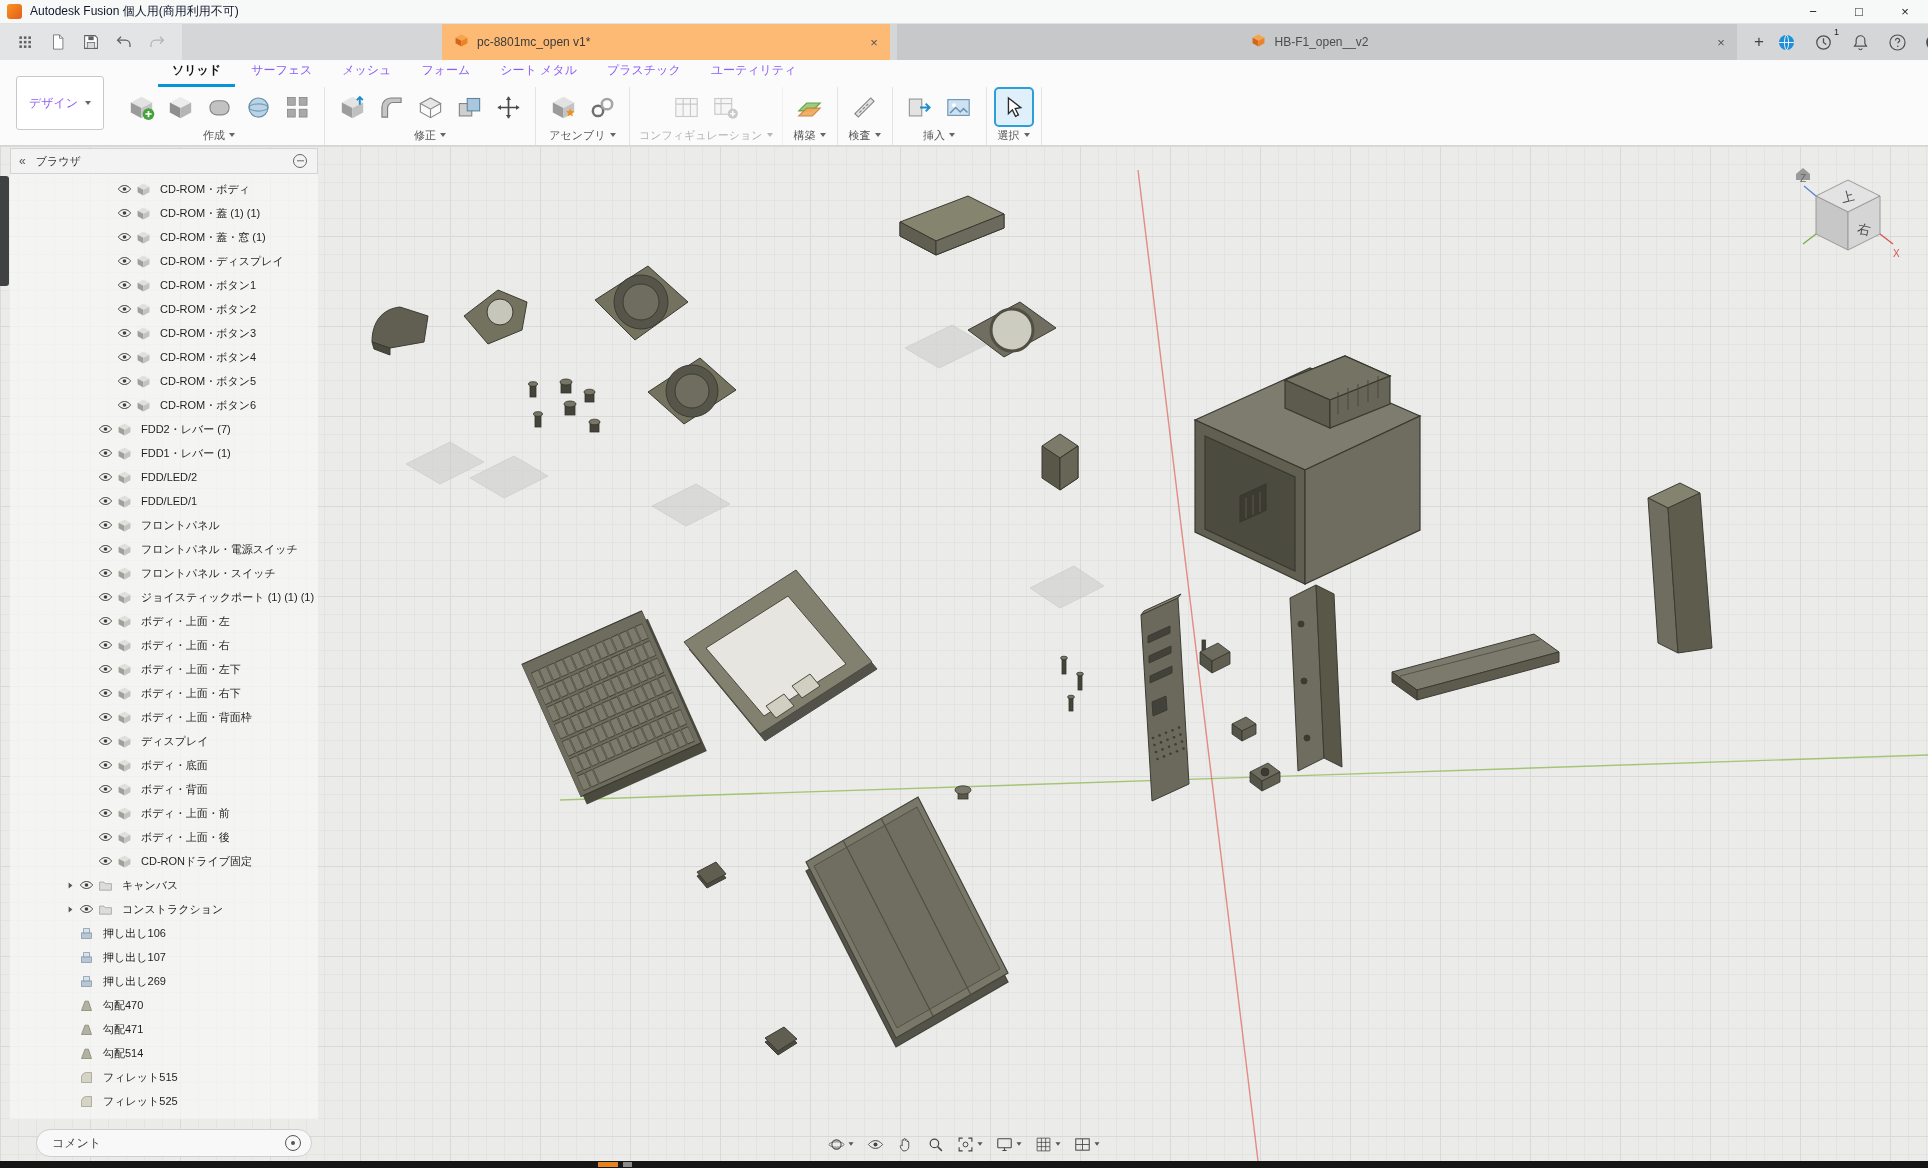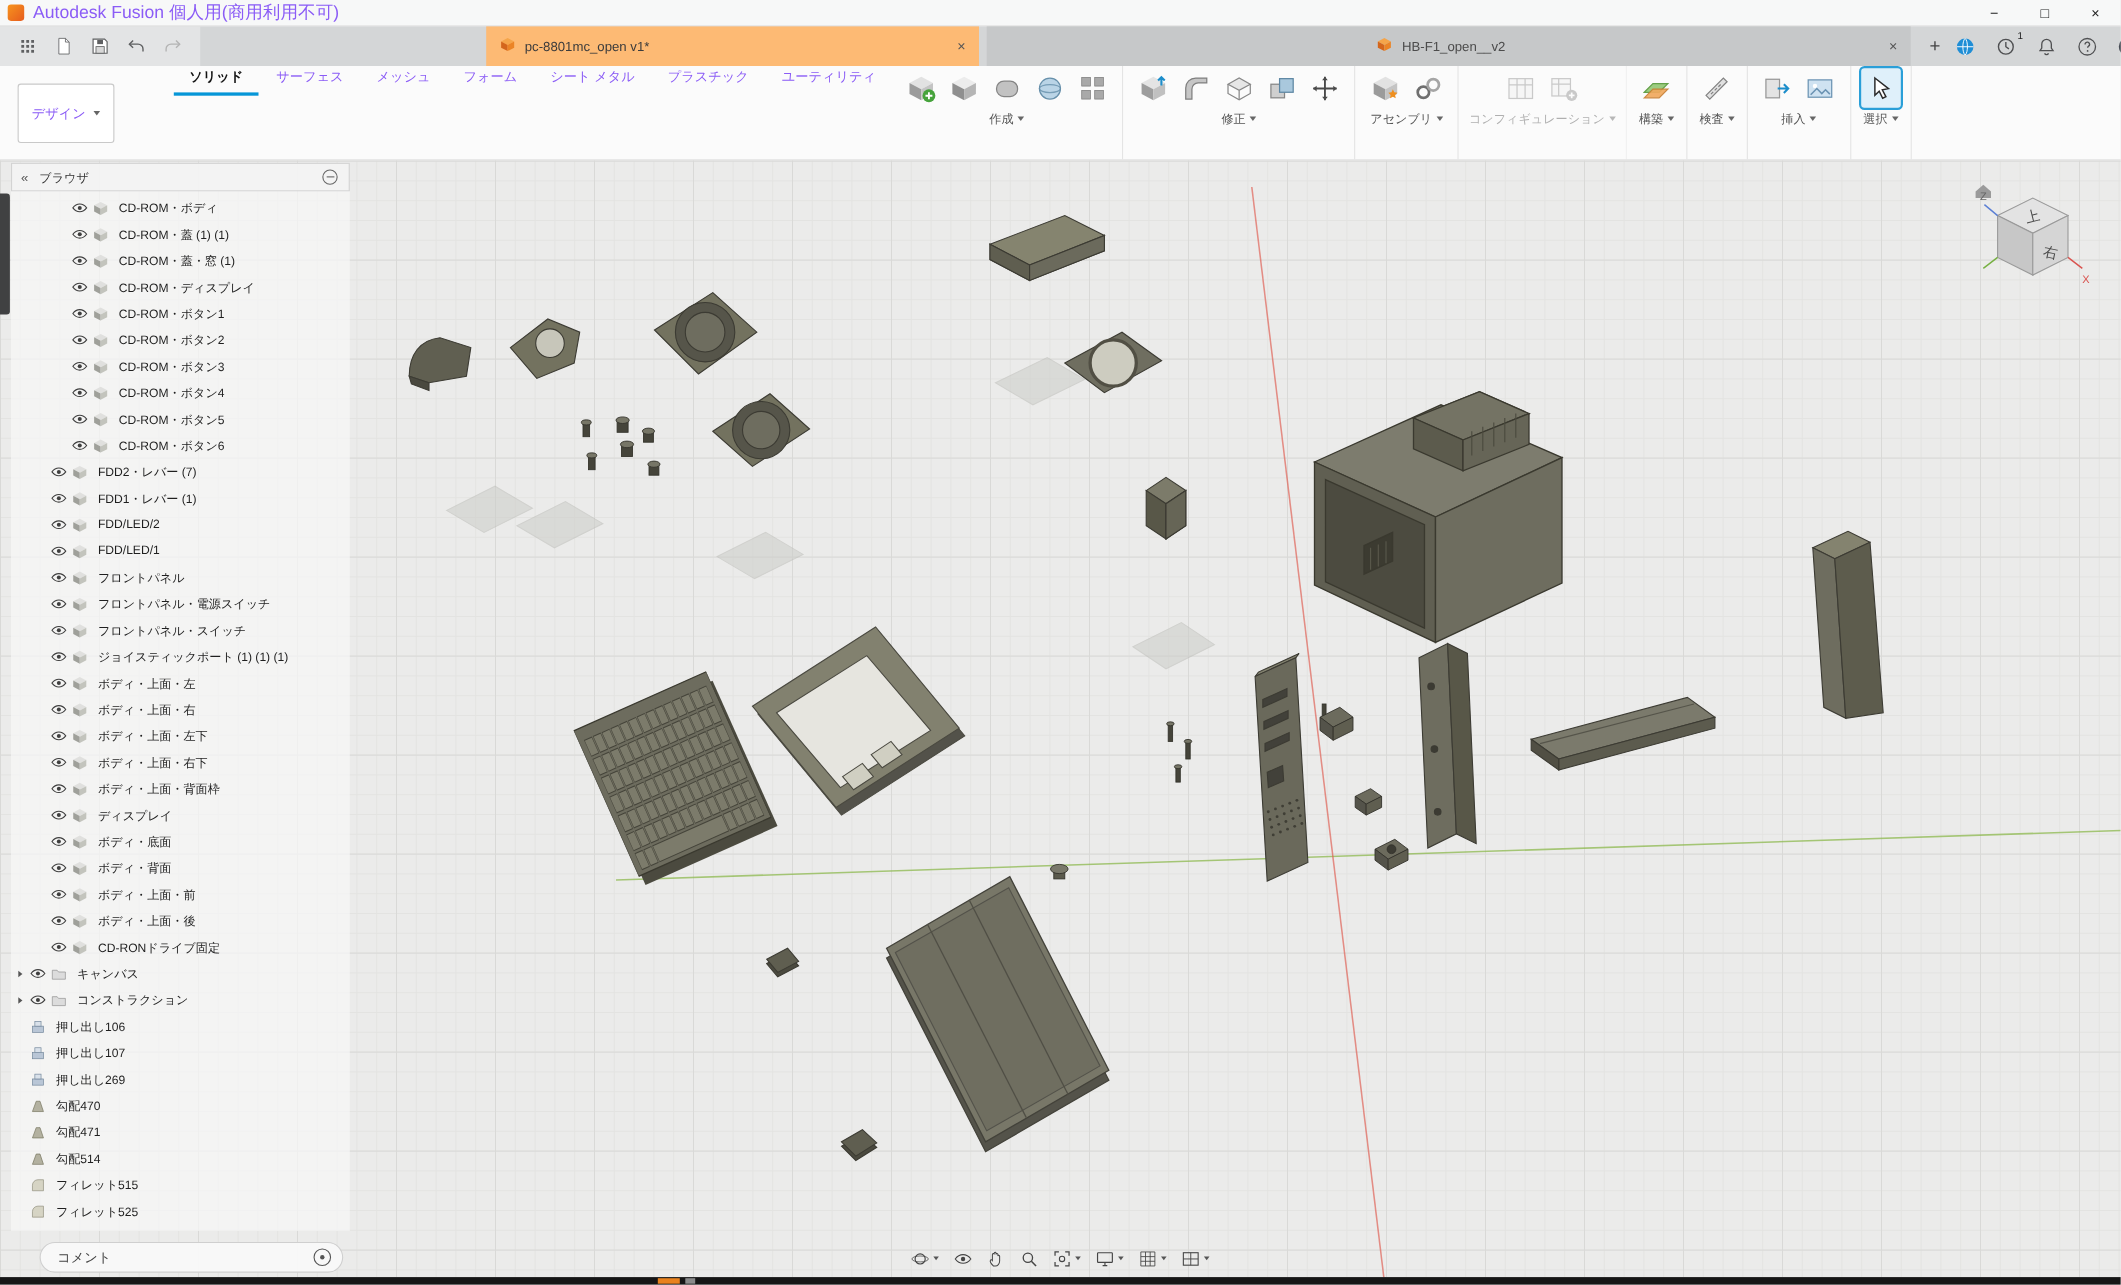--- a/index.html
+++ b/index.html
@@ -1,21 +1,21 @@
 <!DOCTYPE html>
 <html><head>
 <meta charset="utf-8">
 <style>
 *{margin:0;padding:0;box-sizing:border-box;user-select:none}
 html,body{width:1928px;height:1168px;overflow:hidden;font-family:"Liberation Sans","DejaVu Sans",sans-serif;background:#ececec;position:relative}
 
 
 .titlebar{height:24px;background:#f7f8f8;display:flex;align-items:center;border-bottom:1px solid #e2e2e2}
 .applogo{width:15px;height:15px;margin:0 8px 0 7px;border-radius:3px;background:linear-gradient(135deg,#f7941e,#e65c1e)}
-.titlebar .title{font-size:16px;color:#8b5cf6}
+.titlebar .title{font-size:12px;color:#0f172a}
 .win-controls{margin-left:auto;display:flex;height:100%}
 .winbtn{width:46px;height:100%;display:flex;align-items:center;justify-content:center;font-size:13px;color:#222}
 
 
 .tabrow{height:36px;background:#d4d6d7;display:flex;align-items:stretch}
 .quickbar{display:flex;align-items:center;gap:3px;padding:0 10px;background:#e3e4e5}
 .qbtn{width:30px;height:28px;display:flex;align-items:center;justify-content:center;border-radius:3px}
 .qbtn svg{width:18px;height:18px}
 .doc-tabs{display:flex;align-items:stretch;margin-left:260px;gap:7px}
 .doc-tab{position:relative;display:flex;align-items:center;gap:8px;padding:0 26px 0 12px;background:#c6c8c9;font-size:12px;color:#3c3c3c;flex:none}
@@ -26,21 +26,21 @@
 .tabclose{position:absolute;right:8px;top:50%;transform:translateY(-50%);font-size:13px;color:#555;width:16px;text-align:center}
 .newtab{width:30px;display:flex;align-items:center;justify-content:center;font-size:17px;color:#444}
 .tab-right{margin-left:auto;display:flex;align-items:center;gap:13px;padding-right:14px}
 .tricon{position:relative;display:flex;align-items:center;justify-content:center;width:24px;height:24px}
 .tricon svg{width:19px;height:19px}
 .badge{position:absolute;top:-3px;right:-4px;font-size:9px;color:#222}
 
 
 .ribbon{height:86px;background:#fbfbfb;display:flex;border-bottom:1px solid #d6d6d6}
 .ws-btn{margin:16px 10px 16px 16px;width:88px;height:54px;border:1px solid #c9c9c9;border-radius:3px;background:#fff;display:flex;align-items:center;justify-content:center;gap:7px;font-size:12px;color:#8b5cf6;flex:none}
-.ribbon-main{flex:1;display:flex;}
+.ribbon-main{flex:1;display:flex;flex-direction:column}
 .ribbon-tabs{height:27px;display:flex;align-items:flex-end;gap:2px;padding-left:44px}
 .rtab{padding:4px 14px 5px;font-size:12px;color:#8b5cf6;border-bottom:3px solid transparent;white-space:nowrap}
 .rtab.active{color:#111;border-bottom-color:#0696d7;font-weight:bold}
 .ribbon-tools{flex:1;display:flex;align-items:stretch}
 .rgroup{display:flex;flex-direction:column;padding:0 9px;border-right:1px solid #e4e4e4}
 .rgroup.disabled{opacity:.45}
 .rg-icons{display:flex;align-items:center;justify-content:center;gap:3px;height:40px}
 .tool{width:36px;height:36px;border-radius:3px;display:flex;align-items:center;justify-content:center}
 .tool svg{width:27px;height:27px}
 .tool.active-tool{background:#dff0fa;outline:2px solid #2a9fd8}
@@ -58,21 +58,21 @@
 .parts-svg{position:absolute;inset:0;width:100%;height:100%}
 
 
 .browser{position:absolute;left:10px;top:2px;width:308px;font-size:11px;color:#222}
 .browser-header{height:26px;display:flex;align-items:center;background:rgba(243,243,243,.94);border:1px solid #d3d3d3;padding:0 10px 0 8px}
 .bh-collapse{font-size:12px;color:#555;margin-right:10px}
 .bh-title{color:#333}
 .bh-min{margin-left:auto;width:14px;height:14px;border:1.4px solid #666;border-radius:50%;position:relative}
 .bh-min::after{content:"";position:absolute;left:2.5px;right:2.5px;top:50%;height:1.4px;background:#666;transform:translateY(-50%)}
 .browser-body{background:rgba(247,247,247,.72);padding:3px 0 6px}
-.brow{height:24px;display:flex;align-items:center;white-space:nowrap}
+.brow{height:24px;display:flex;align-items:center;padding-left:52px;white-space:nowrap}
 .brow .slot{width:17px;display:flex;justify-content:center;align-items:center}
 .brow .slot svg{width:9px;height:9px}
 .brow .ind{width:19px;flex:none}
 .brow .eye{width:19px;display:flex;align-items:center}
 .brow .eye svg{width:15px;height:10px}
 .brow .bicon{width:21px;display:flex;align-items:center}
 .brow .bicon svg{width:15px;height:15px}
 .brow .blabel{margin-left:3px;color:#1f1f1f}
 
 

